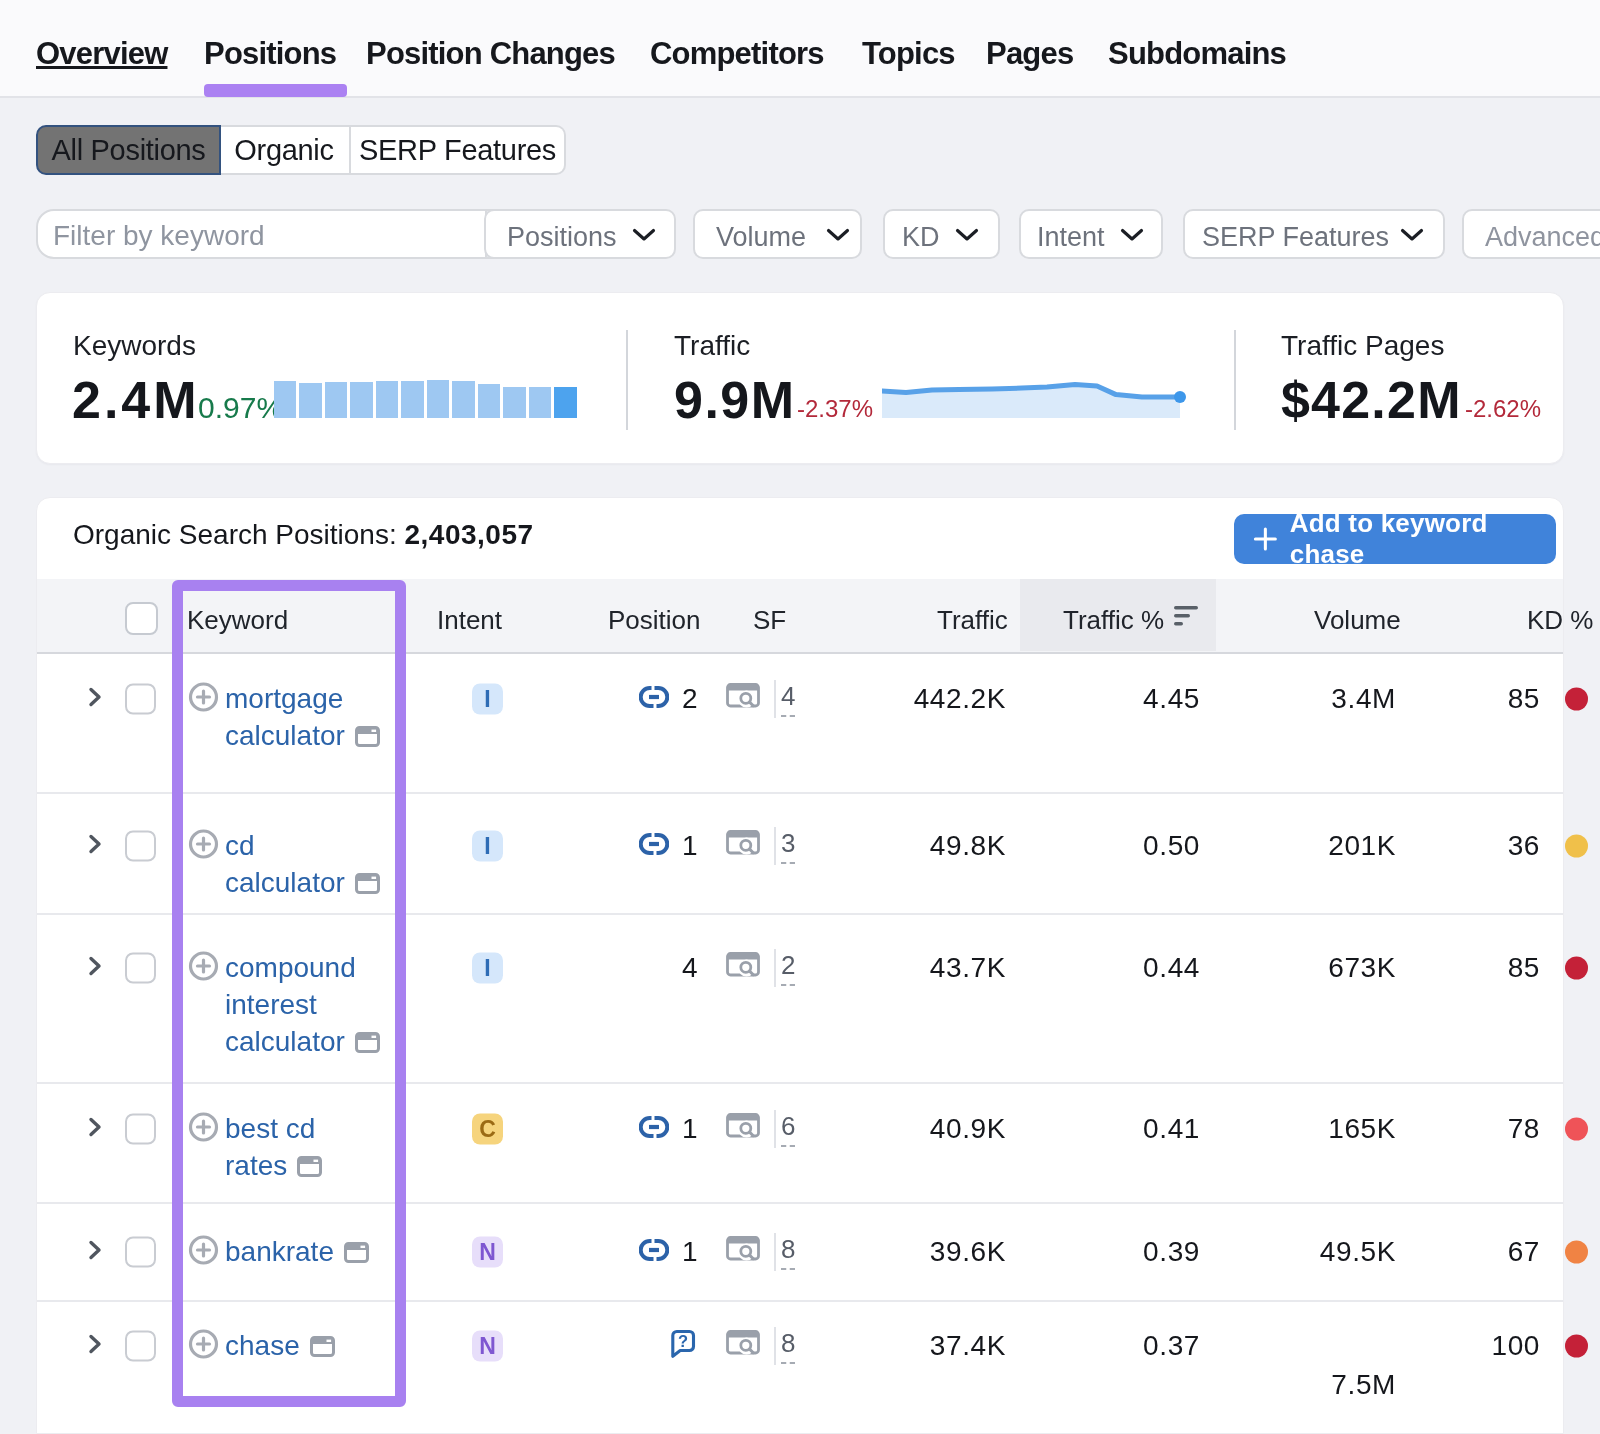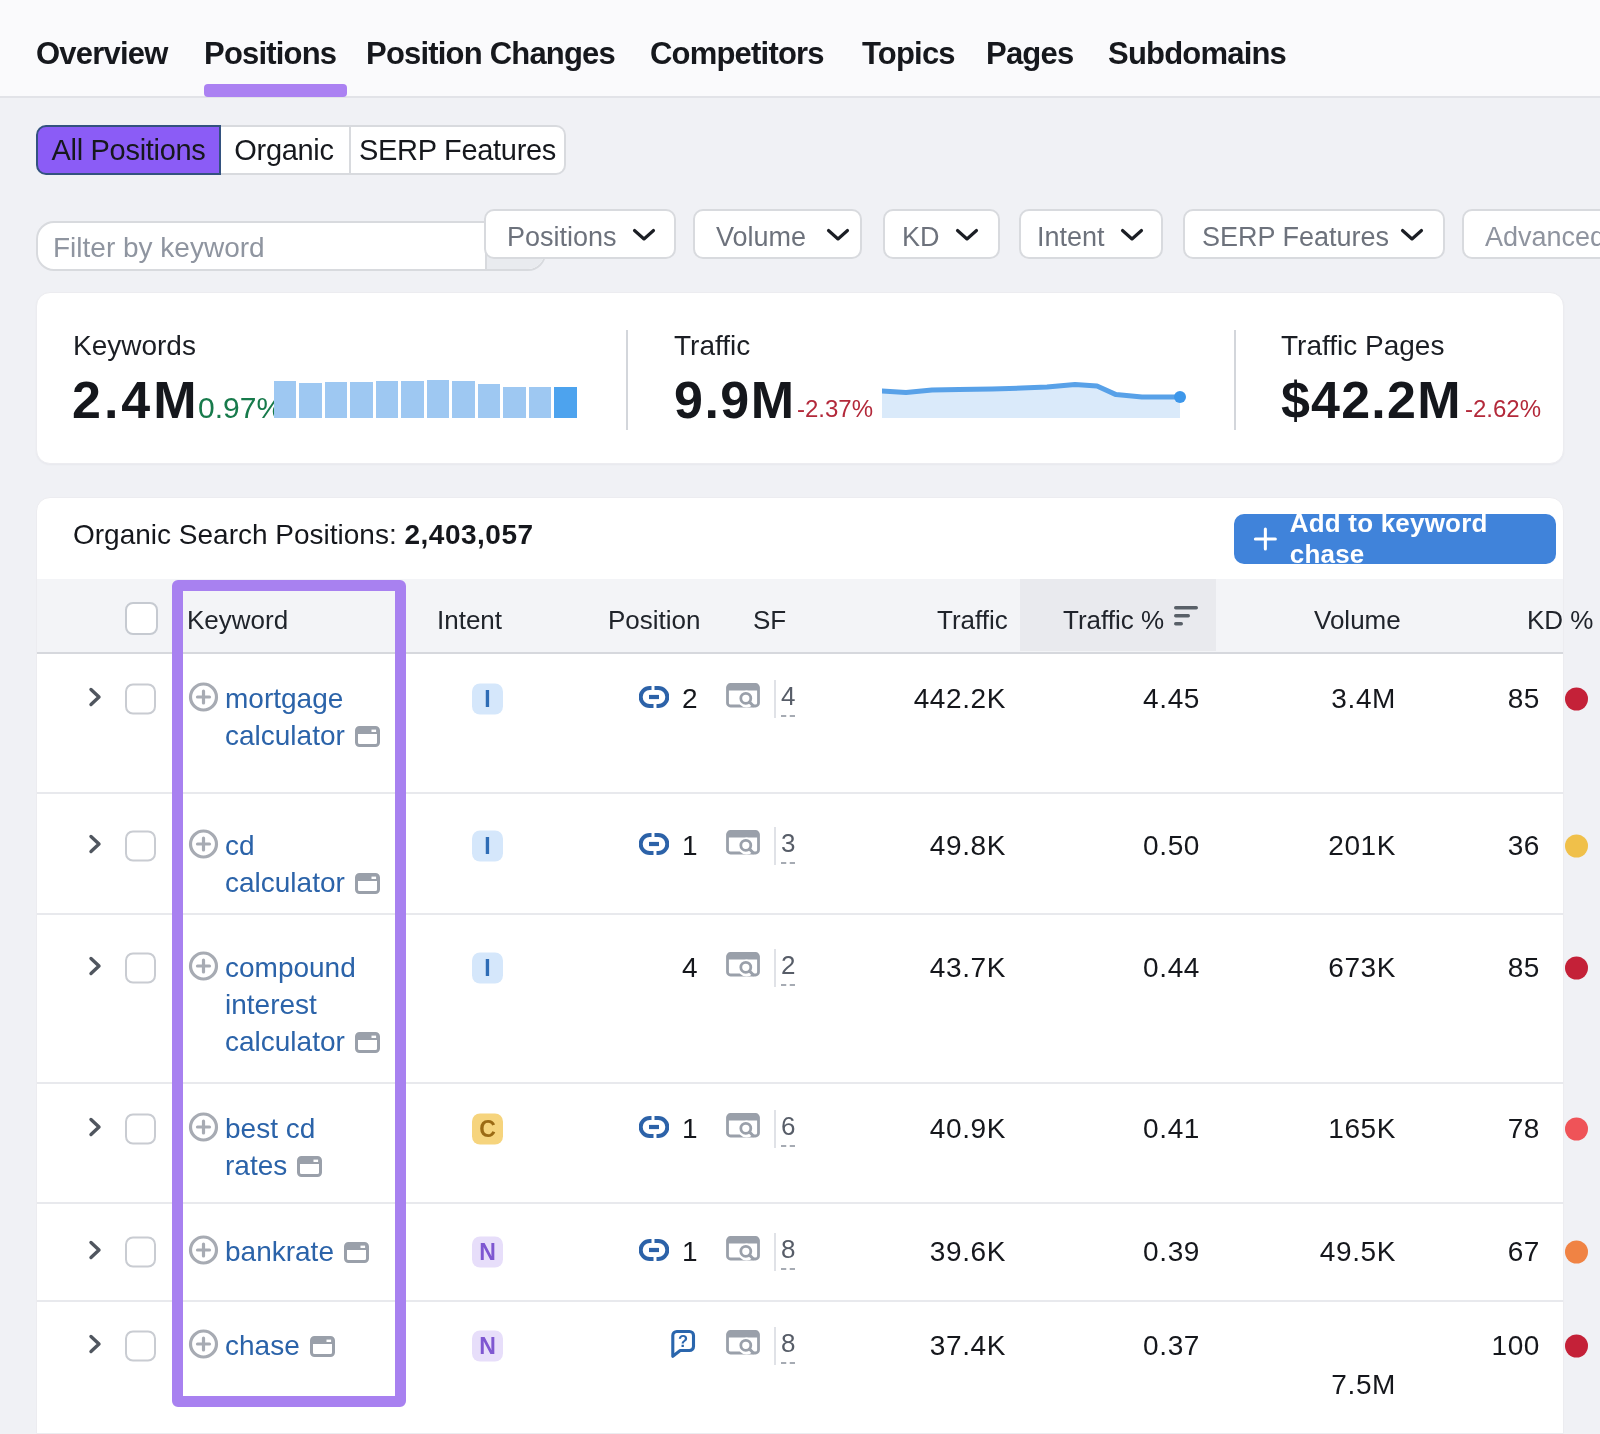--- a/index.html
+++ b/index.html
@@ -19,34 +19,34 @@
 .badge { position:absolute; left:472px; width:31px; height:31px; border-radius:8px; transform:translateY(-50%); display:flex; align-items:center; justify-content:center; font-size:23px; font-weight:700; }
 .dot { position:absolute; width:23px; height:23px; border-radius:50%; transform:translateY(-50%); }
 .sfnum { position:absolute; font-size:26px; color:#575d68; transform:translateY(-50%); border-bottom:2px dashed #a6abb3; padding-bottom:3px; }
 .sfsep { position:absolute; left:774px; width:2px; height:38px; background:#e0e2e7; transform:translateY(-50%); }
 .ico { position:absolute; transform:translateY(-50%); }
 </style>
 </head>
 <body>
 
 <div class="abs" style="left:0;top:0;width:1600px;height:98px;background:#fafafc;border-bottom:2px solid #e2e3e8;"></div>
-<div class="navitem" style="left:36px;">Overview</div>
+<div class="navitem" style="left:36px;text-decoration:underline;">Overview</div>
 <div class="navitem" style="left:204px;">Positions</div>
 <div class="navitem" style="left:366px;">Position Changes</div>
 <div class="navitem" style="left:650px;">Competitors</div>
 <div class="navitem" style="left:862px;">Topics</div>
 <div class="navitem" style="left:986px;">Pages</div>
 <div class="navitem" style="left:1108px;">Subdomains</div>
 <div class="abs" style="left:204px;top:84px;width:143px;height:13px;border-radius:4px;background:#ab81f2;"></div>
 
-<div class="tab" style="left:36px;width:185px;border:2px solid #33527f;background:#8b5cf6;border-radius:10px 0 0 10px;z-index:2;">All Positions</div>
+<div class="tab" style="left:36px;width:185px;border:2px solid #33527f;background:#737373;border-radius:10px 0 0 10px;z-index:2;">All Positions</div>
 <div class="tab" style="left:219px;width:132px;border-left:none;">Organic</div>
 <div class="tab" style="left:351px;width:215px;border-left:none;border-radius:0 10px 10px 0;">SERP Features</div>
 
-<div class="dd" style="left:36px;width:510px;border-radius:18px;overflow:hidden;margin-top:12px;">
+<div class="dd" style="left:36px;width:510px;border-radius:18px;overflow:hidden;">
   <div class="abs" style="left:15px;top:9px;font-size:28px;color:#8f95a0;">Filter by keyword</div>
   <div class="abs" style="right:0;top:0;width:59px;height:46px;background:#e9ebef;border-left:2px solid #d8dade;display:flex;align-items:center;justify-content:center;">
     <svg width="28" height="28" viewBox="0 0 28 28" fill="none">
         <circle cx="12.5" cy="12.5" r="7.2" stroke="#41474f" stroke-width="3"></circle>
         <line x1="18" y1="18" x2="24" y2="24" stroke="#41474f" stroke-width="3.4" stroke-linecap="round"></line>
       </svg>
   </div>
 </div>
 <div class="dd" style="left:484px;width:192px;">
     <div class="ddlabel" style="left:21px;">Positions</div>

